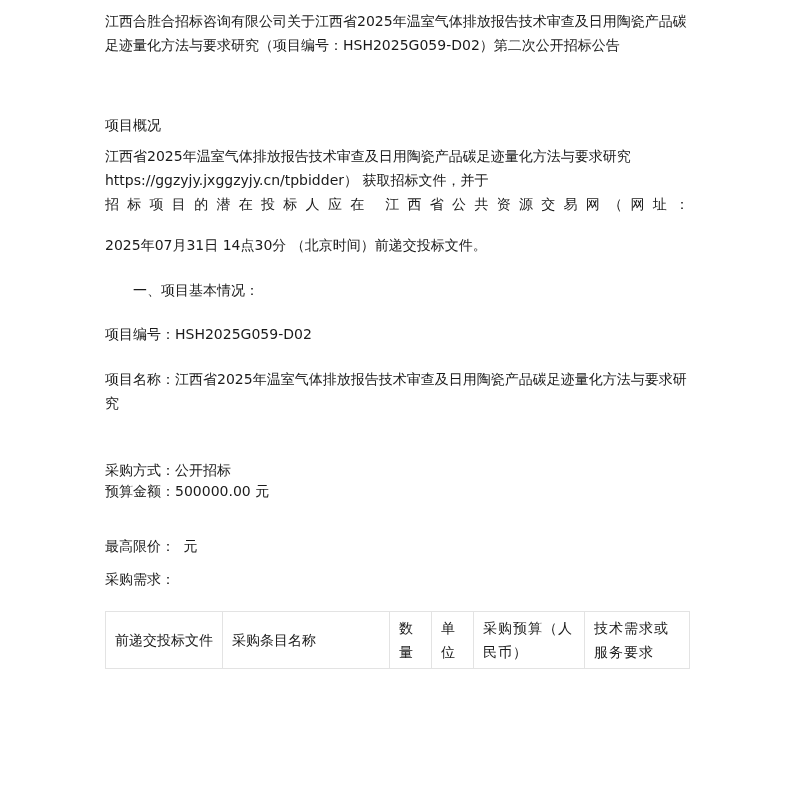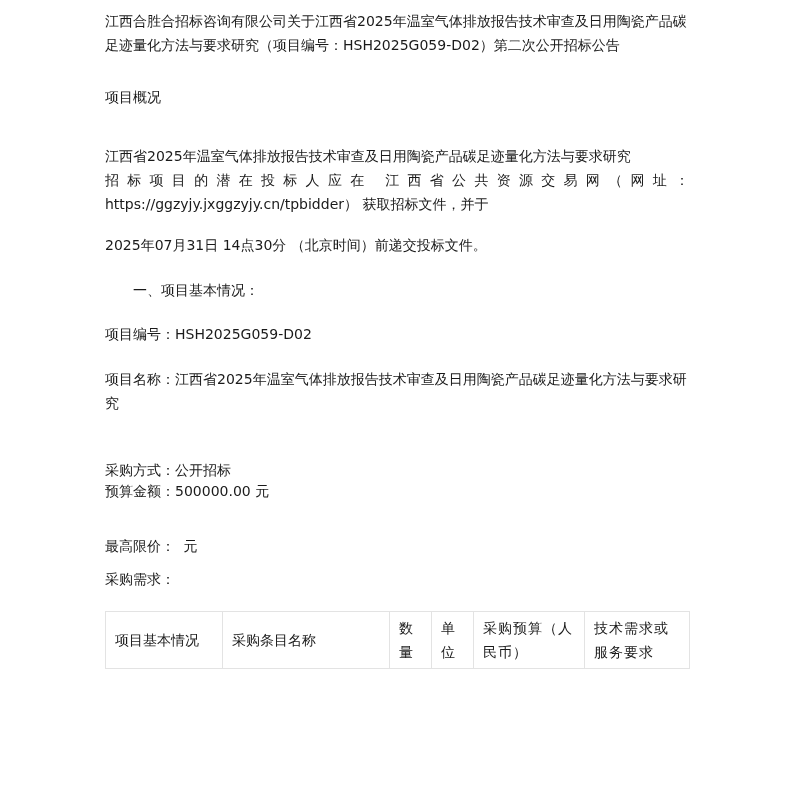--- a/index.html
+++ b/index.html
@@ -25,26 +25,26 @@
   table.req tr.body td { height: 47px; }
   .wide { letter-spacing: 1px; }
 </style>
 </head>
 <body>
 
 <div class="doc">
 
   <p class="p title abs" style="top:0;">江西合胜合招标咨询有限公司关于江西省2025年温室气体排放报告技术审查及日用陶瓷产品碳足迹量化方法与要求研究（项目编号：HSH2025G059-D02）第二次公开招标公告</p>
 
-  <p class="p abs" style="top:75px;">项目概况</p>
+  <p class="p abs" style="top:103px;">项目概况</p>
 
   <div class="abs" style="top:134px;">
     <p class="p">江西省2025年温室气体排放报告技术审查及日用陶瓷产品碳足迹量化方法与要求研究</p>
+    <p class="p">https://ggzyjy.jxggzyjy.cn/tpbidder） 获取招标文件，并于</p>
     <p class="p spread">招标项目的潜在投标人应在  江西省公共资源交易网（网址：</p>
-    <p class="p">https://ggzyjy.jxggzyjy.cn/tpbidder） 获取招标文件，并于</p>
   </div>
 
   <p class="p abs" style="top:223px;">2025年07月31日 14点30分 （北京时间）前递交投标文件。</p>
 
   <p class="p abs" style="top:268px;margin-left:28px;">一、项目基本情况：</p>
 
   <p class="p abs" style="top:312px;">
     <span>项目编号：</span><span>HSH2025G059-D02</span>
   </p>
 
@@ -70,21 +70,21 @@
     <colgroup>
       <col style="width:117px">
       <col style="width:167px">
       <col style="width:42px">
       <col style="width:42px">
       <col style="width:111px">
       <col style="width:105px">
     </colgroup>
     <tbody>
         <tr class="head">
-      <td>项目基本情况</td>
+      <td>前递交投标文件</td>
       <td>采购条目名称</td>
       <td>数量</td>
       <td>单位</td>
       <td class="wide">采购预算（人民币）</td>
       <td class="wide">技术需求或服务要求</td>
     </tr>
   </tbody>
     </table>
 
 </div>

